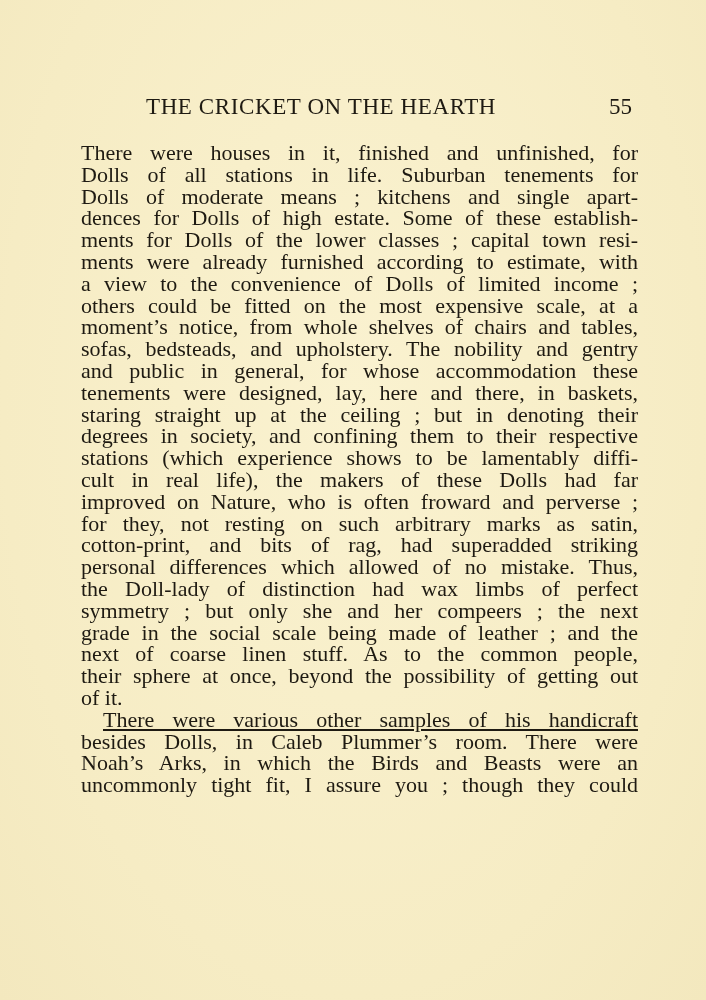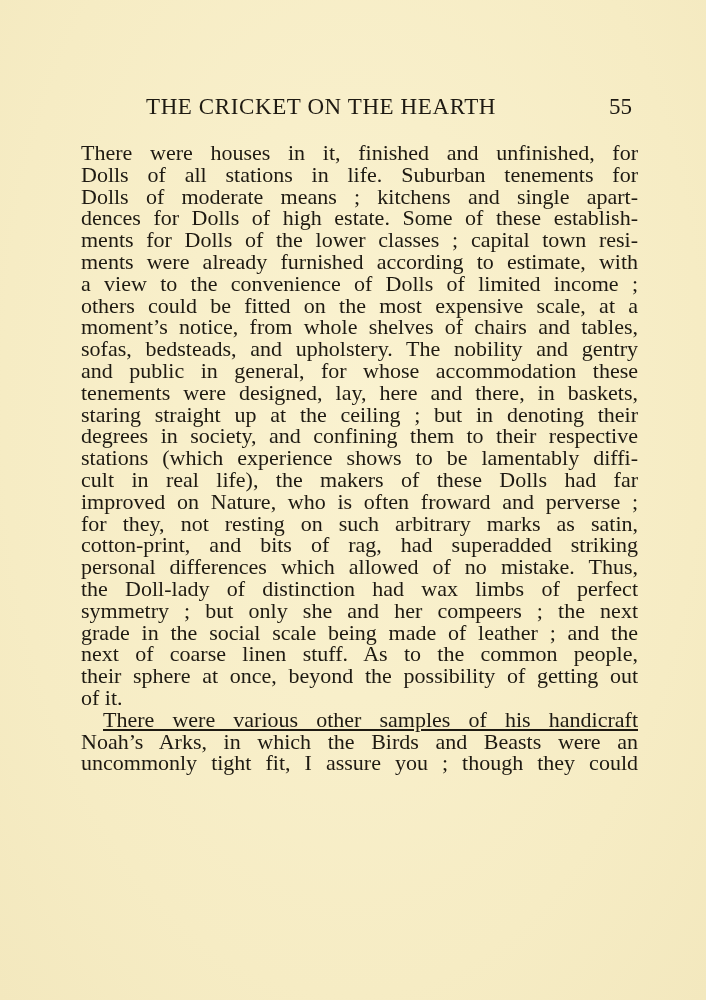--- a/index.html
+++ b/index.html
@@ -63,16 +63,17 @@
     <span class="line">personal differences which allowed of no mistake. Thus,</span>
     <span class="line">the Doll-lady of distinction had wax limbs of perfect</span>
     <span class="line">symmetry ; but only she and her compeers ; the next</span>
     <span class="line">grade in the social scale being made of leather ; and the</span>
     <span class="line">next of coarse linen stuff. As to the common people,</span>
     <span class="line">their sphere at once, beyond the possibility of getting out</span>
     <span class="line last">of it.</span>
   </div>
   <div>
     <span class="line indent">There were various other samples of his handicraft</span>
+    <span class="line">besides Dolls, in Caleb Plummer’s room. There were</span>
     <span class="line">Noah’s Arks, in which the Birds and Beasts were an</span>
     <span class="line">uncommonly tight fit, I assure you ; though they could</span>
   </div>
 </div>
 
 </body></html>

